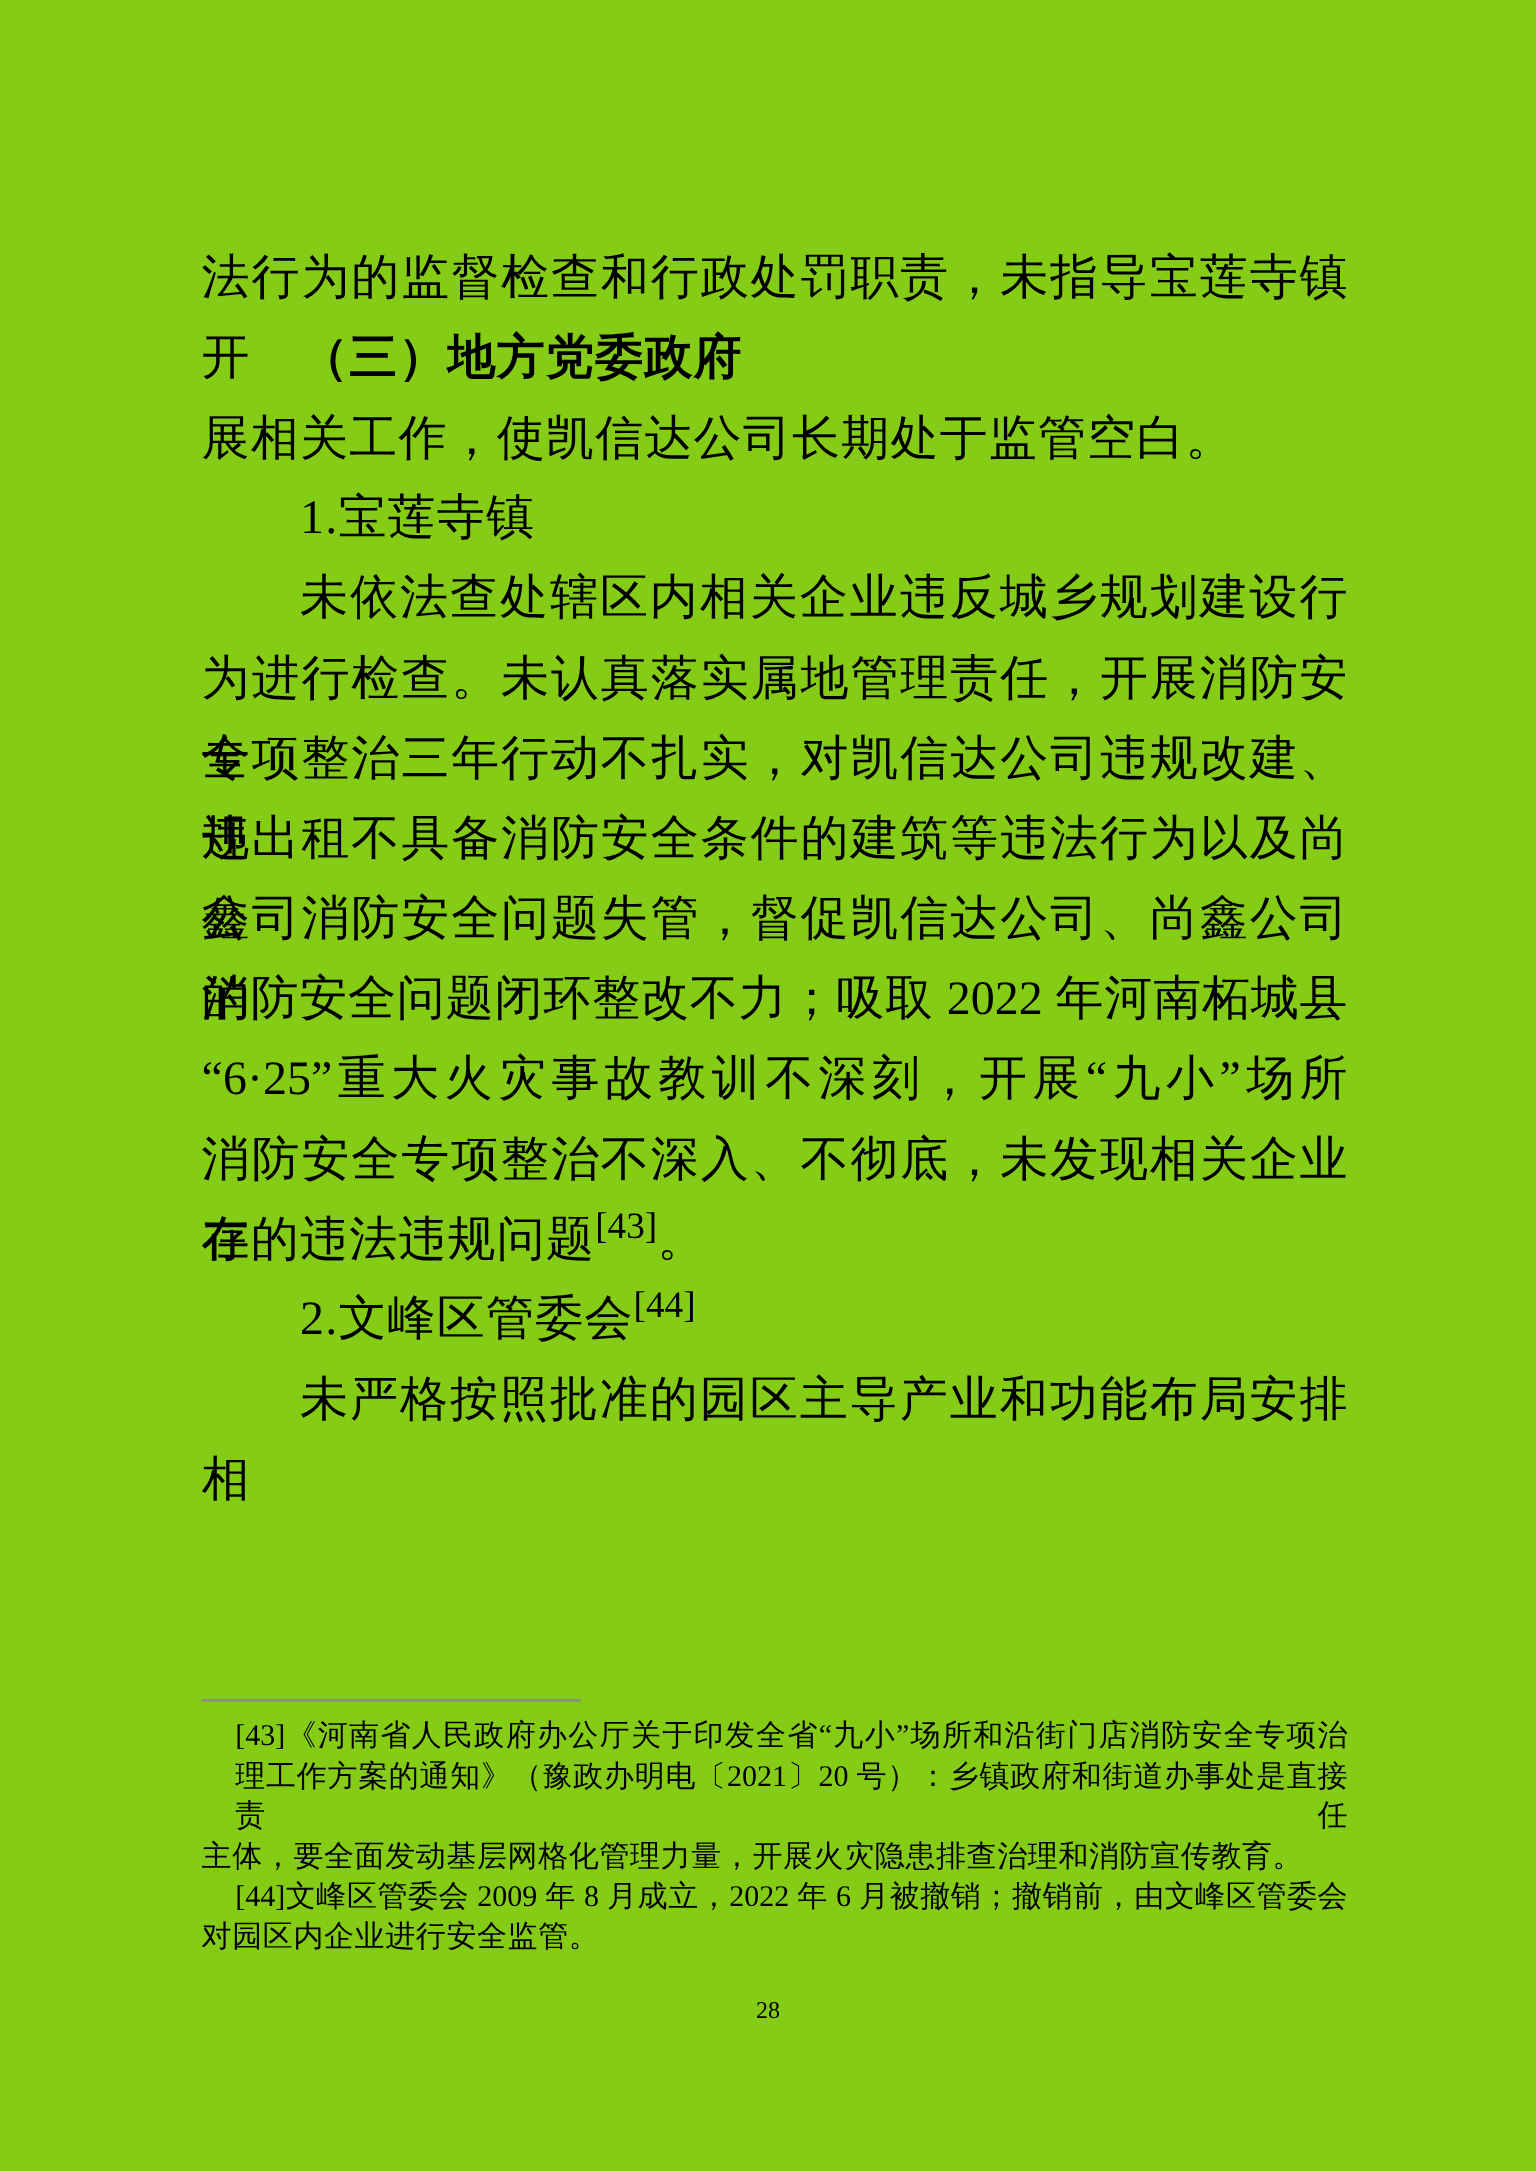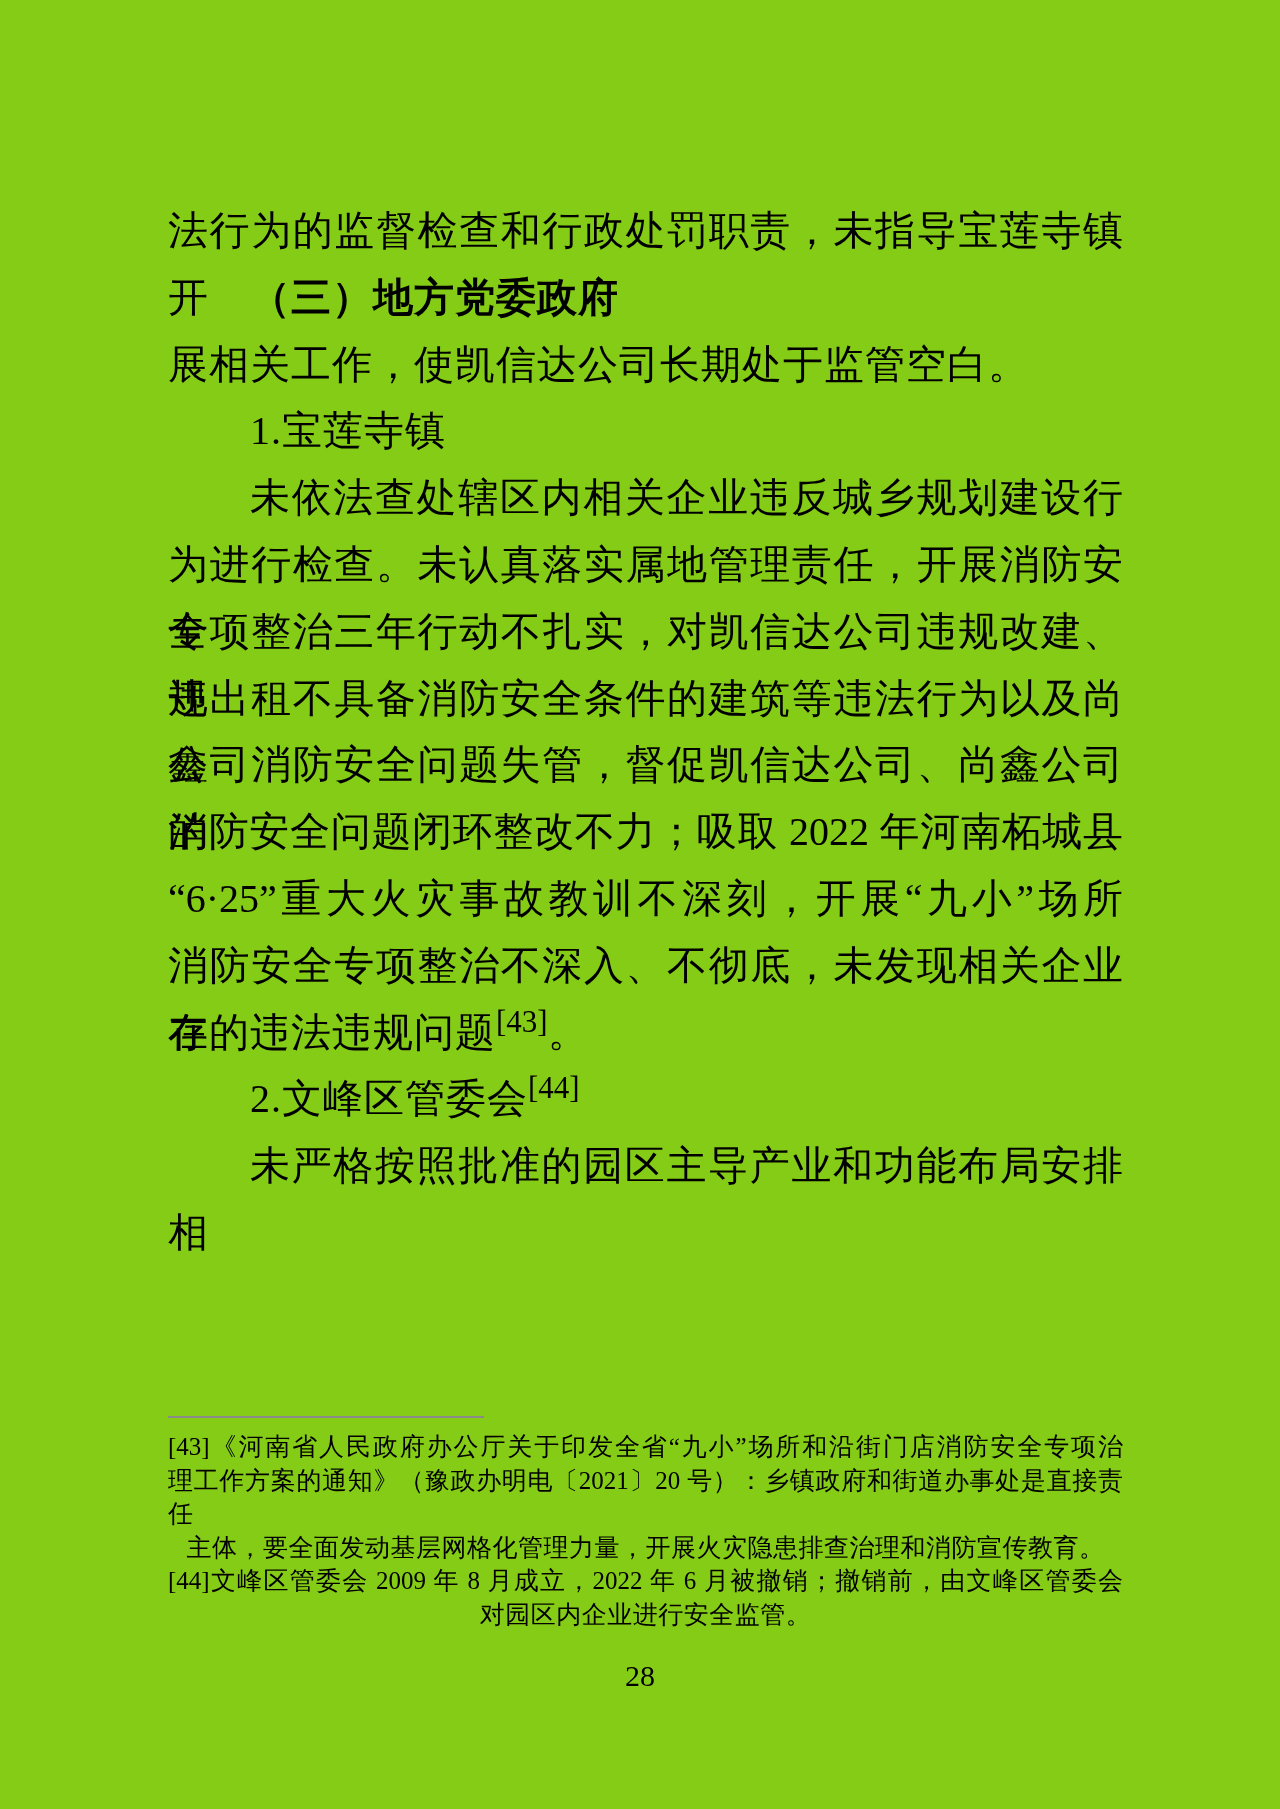--- a/index.html
+++ b/index.html
@@ -53,35 +53,35 @@
   .fn-sep {
     width: 316px;
     height: 0;
     border-top: 2px solid #8a8a8a;
     margin: 6px 0 12px 0;
   }
   .fline {
     font-size: 25px;
     line-height: 33.5px;
     letter-spacing: 0.5px;
-    text-align: center;
   }
   .fline.fill {
     text-align: justify;
     text-align-last: justify;
     text-justify: inter-character;
     letter-spacing: 0;
+    margin-left: 28px;
   }
   .page-number {
     position: absolute;
     left: 0;
     top: 1658px;
     width: 100%;
     text-align: center;
-    font-size: 30px;
+    font-size: 20px;
     line-height: 36px;
   }
 </style>
 </head>
 <body>
 
 <div class="page">
 
   <div class="body-text" id="body-text">
       <div class="bline fill">法行为的监督检查和行政处罚职责，未指导宝莲寺镇开</div>

